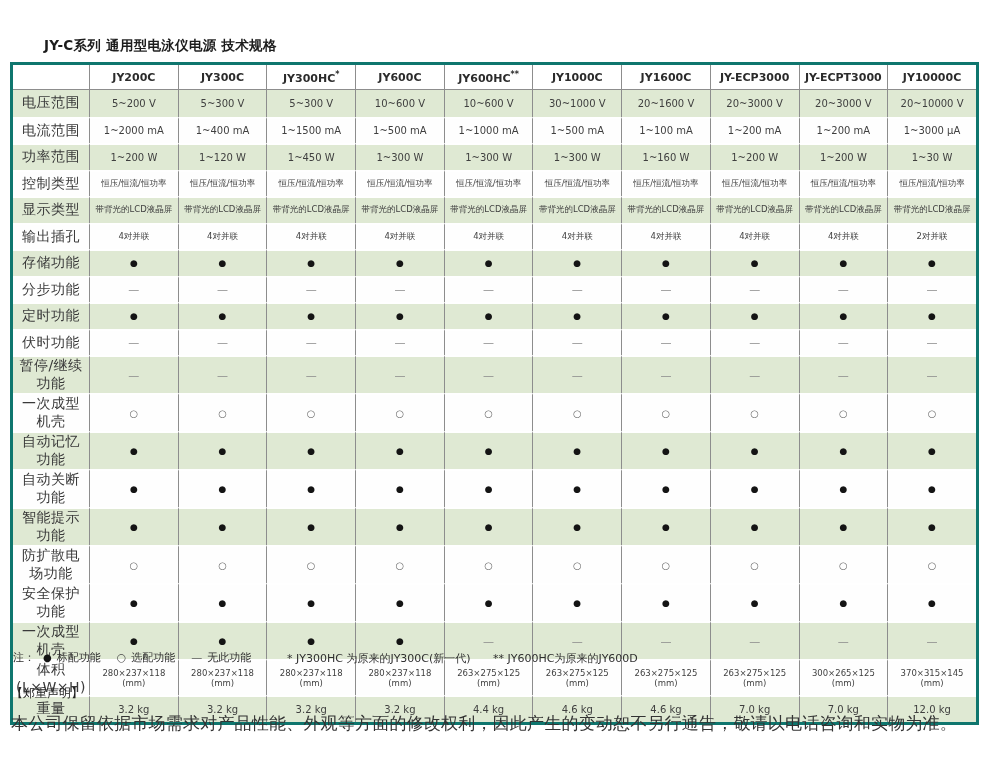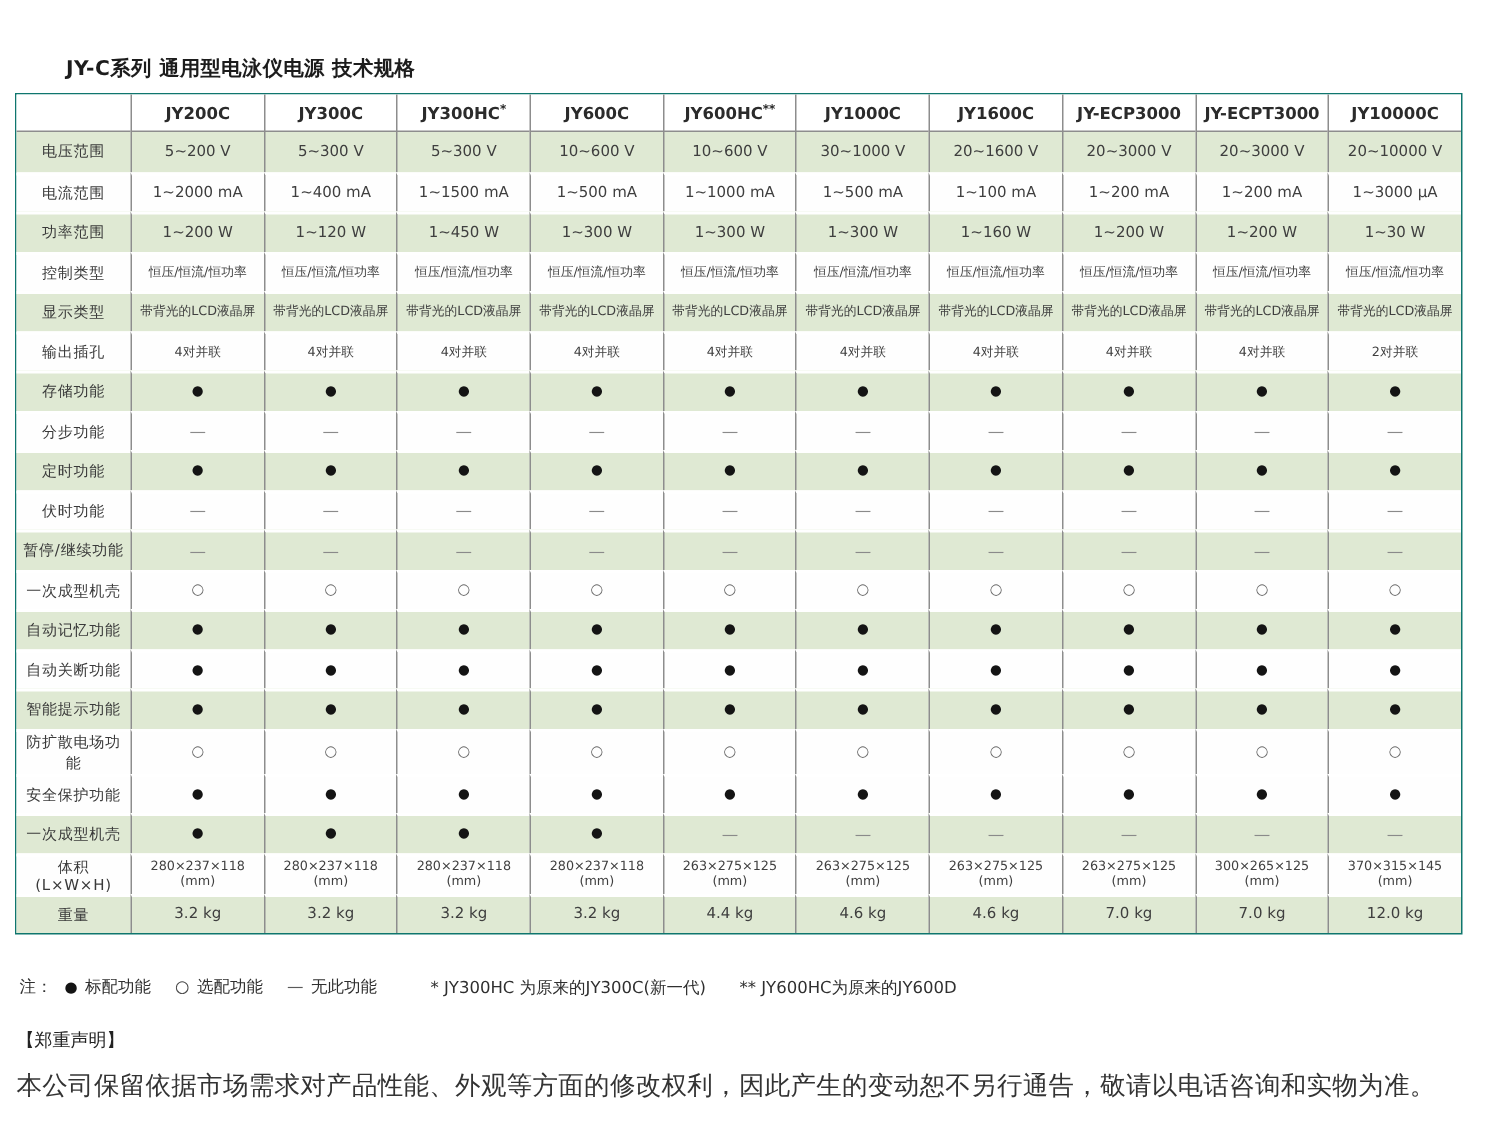--- a/index.html
+++ b/index.html
@@ -13,21 +13,21 @@
 
   .title {
     position: absolute; left: 13px; top: 37px;
     font-size: 13.5px; font-weight: bold; color: #1c1c1c; letter-spacing: 0.3px; margin-left: 31px;
   }
 
   table.spec-table {
     position: absolute; left: 10px; top: 62px;
     width: 963px; table-layout: fixed;
     border-collapse: separate; border-spacing: 0;
-    border: 1px solid #0f766e;
+    border: 3px solid #0f766e;
   }
   .spec-table th, .spec-table td {
     border-left: 1px solid var(--border-gray, #8d8d8d);
     text-align: center; vertical-align: middle;
     height: 26.5px; padding: 0 2px;
     font-weight: normal;
     overflow: hidden;
   }
   .spec-table tr > *:first-child { border-left: none; }
   .spec-table thead th {
@@ -35,21 +35,21 @@
     border-bottom: 1px solid var(--border-gray, #8d8d8d);
     font-weight: bold; font-size: 11px; color: #2b2b2b;
     height: 25px;
   }
   .spec-table thead th sup { font-size: 8px; }
   .spec-table tbody tr > * { border-top: 2px solid #fff; }
   .spec-table tbody tr:first-child > * { border-top: none; }
   tr.green > * { background: var(--row-green, #dfe9d3); }
   tr.white > * { background: #fefefe; }
 
-  .rowlabel { font-size: 10px; color: #3a3a3a; letter-spacing: 0.5px; }
+  .rowlabel { font-size: 14px; color: #3a3a3a; letter-spacing: 0.5px; }
   .spec-table td { font-size: 10px; color: #3f3f3f; }
   td.small { font-size: 8.5px; letter-spacing: 0; }
   td.multi { font-size: 8px; line-height: 1.3; white-space: pre-line; color: #3f3f3f; }
   td.sym-filled { font-size: 9px; color: var(--dot-black, #141414); }
   td.sym-open { font-size: 10px; color: #6e6e6e; }
   td.sym-dash { font-size: 11px; color: #8a8a8a; }
 
   .legend { position: absolute; left: 13px; top: 650px; font-size: 11px; color: #2f2f2f; white-space: nowrap; }
   .legend-prefix { margin-right: 8px; }
   .legend-item { margin-right: 16px; }

